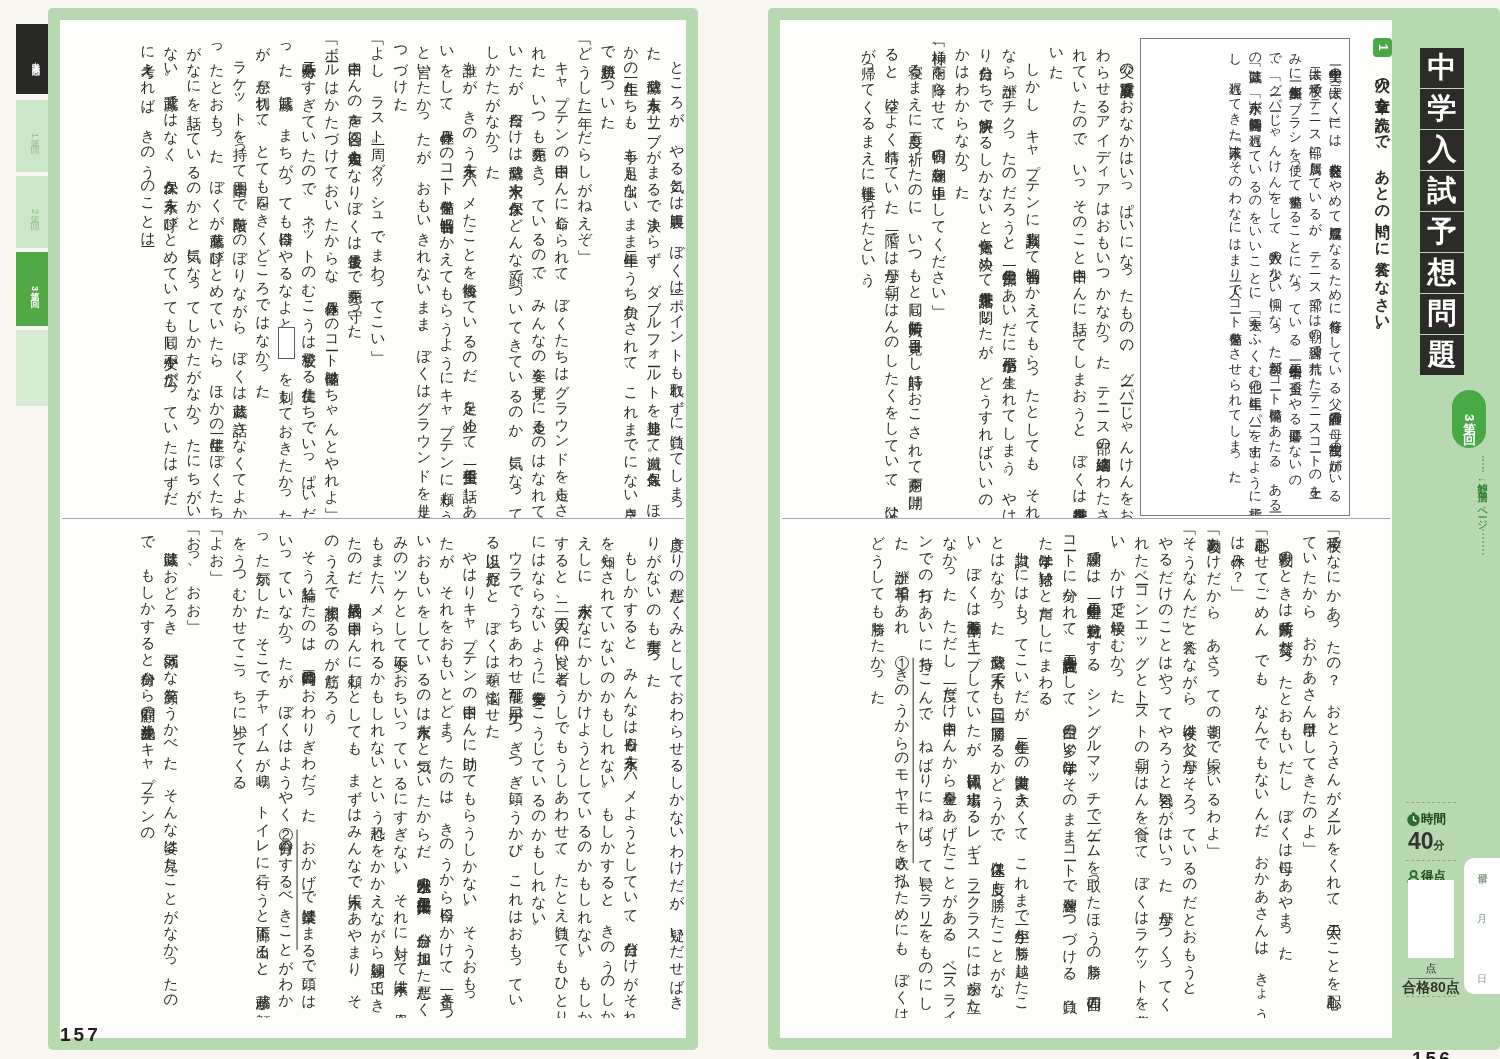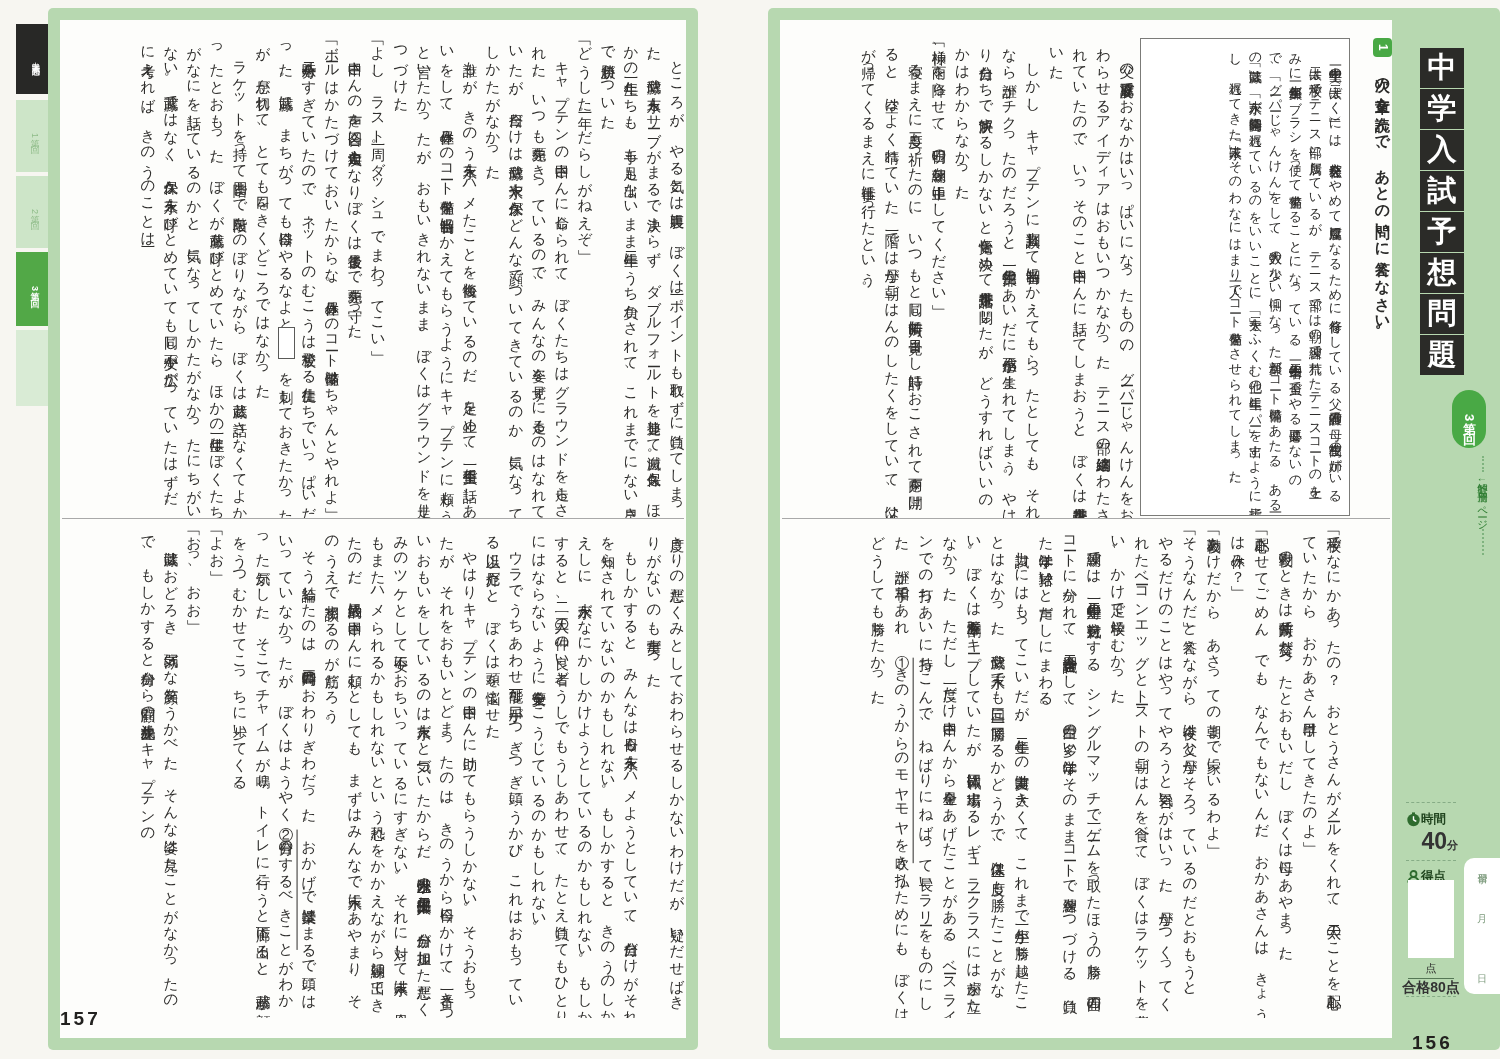--- a/index.html
+++ b/index.html
@@ -62,35 +62,35 @@
     font-family:"Liberation Sans",sans-serif;font-size:13px;font-weight:bold;letter-spacing:2px;}
   .answer-note{position:absolute;left:702px;top:448px;width:26px;display:flex;flex-direction:column;align-items:center;}
   .vdots{width:0;border-left:2px dotted #7fb37f;}
   .answer-note .note-text{color:#2f7d32;font-size:10.5px;letter-spacing:1px;
     font-family:"Liberation Sans",sans-serif;margin:3px 0;}
 
   
   .dash{position:absolute;left:638px;width:50px;border-top:1px dashed #86ac86;}
   .iprow{position:absolute;left:638px;width:54px;display:flex;align-items:center;gap:0;
     font-family:"Liberation Sans",sans-serif;font-size:12.5px;font-weight:bold;color:#21451f;}
-  .time-value{position:absolute;left:640px;top:820px;width:50px;text-align:right;color:#333;
+  .time-value{position:absolute;left:640px;top:820px;width:50px;text-align:left;color:#333;
     font-family:"Liberation Sans",sans-serif;font-size:23px;font-weight:bold;}
   .time-value .unit{font-size:11px;font-weight:bold;}
   .score-box{position:absolute;left:640px;top:872px;width:46px;height:78px;background:#ffffff;}
   .point-label{position:absolute;left:640px;top:953px;width:46px;text-align:center;color:#2d2d2b;
     font-family:"Liberation Sans",sans-serif;font-size:11px;border-bottom:1px solid #557755;padding-bottom:2px;}
   .pass-label{position:absolute;left:632px;top:971px;width:62px;text-align:center;color:#333;
     font-family:"Liberation Sans",sans-serif;font-size:14px;font-weight:bold;}
   .study-tab{position:absolute;left:696px;top:850px;width:36px;height:136px;background:#fff;
     border-radius:10px 0 0 10px;display:flex;flex-direction:column;align-items:center;
     justify-content:space-between;padding:8px 0;box-sizing:border-box;color:#7d9b7d;
     font-family:"Liberation Sans",sans-serif;font-size:10px;}
 
   .pagenum{position:absolute;font-family:"Liberation Sans","DejaVu Sans",sans-serif;
-    font-size:19px;font-weight:bold;color:#22211f;letter-spacing:3px;}
+    font-size:19px;font-weight:bold;color:#22211f;letter-spacing:3px;margin-top:16px;}
   .pn-left{left:12px;top:1000px;}
   .pn-right{left:644px;top:1024px;}
 </style>
 </head>
 <body>
 
 <div>
 
   <div class="edge-tab edge-series">
     <span class="vr sans">中学入試予想問題</span>

